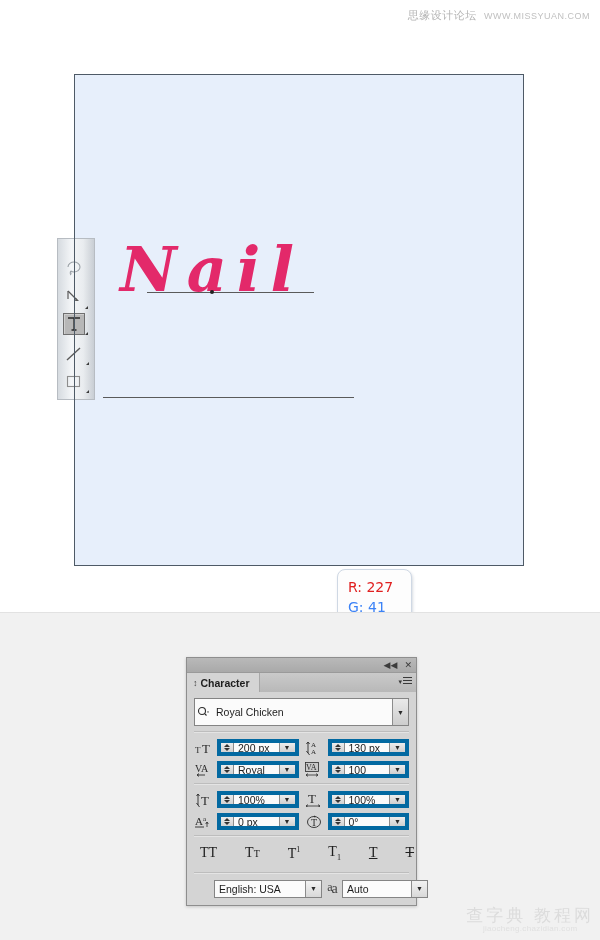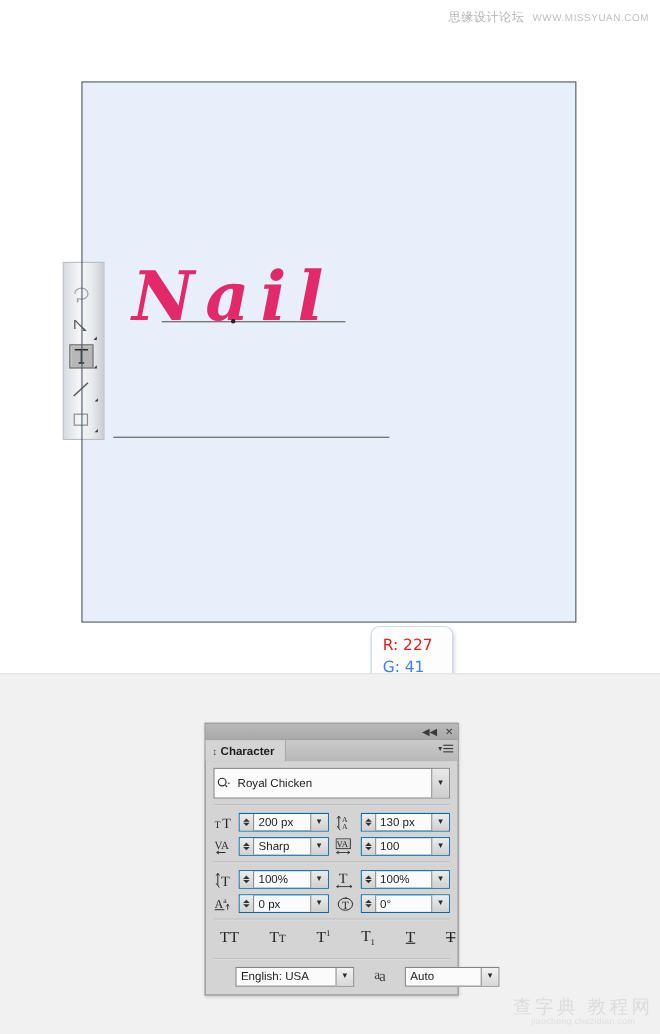--- a/index.html
+++ b/index.html
@@ -292,21 +292,21 @@
   .combo.inner-sep .combo-arrow {
     background: linear-gradient(to bottom,#f2f2f2,#d8d8d8);
   }
 
   .spinner {
     flex: 1 1 auto;
     min-width: 0;
     height: 17px;
     display: flex;
     align-items: stretch;
-    border: 1px solid #0369a1;
+    border: 4px solid #0369a1;
     background: #fbfbfb;
     box-sizing: border-box;
   }
   .spinner .stepper {
     flex: 0 0 12px;
     background: linear-gradient(to bottom,#ececec,#d2d2d2);
     border-right: 1px solid #8c8c8c;
     display: flex;
     flex-direction: column;
     align-items: center;
@@ -363,21 +363,21 @@
     line-height: 1;
     padding: 1px 2px;
     white-space: nowrap;
   }
   .style-btn sup, .style-btn sub { font-size: 8px; }
   .style-btn.underline { text-decoration: underline; }
   .style-btn.strike    { text-decoration: line-through; }
 
   #bottom-row {
     display: flex;
-    gap: 13px;
+    gap: 0;
     padding-left: 20px;
   }
   #bottom-row .combo { height: 18px; }
   #lang-combo { flex: 0 0 108px; }
   #aa-combo   { flex: 0 0 86px; }
   #aa-icon {
     flex: 0 0 20px;
     text-align: center;
     font-family: "Liberation Serif", serif;
     font-size: 12px;
@@ -542,21 +542,21 @@
             <text x="0" y="10" font-family="Liberation Serif, serif" font-size="10" fill="#2b2b2b">V</text>
             <text x="6" y="10" font-family="Liberation Serif, serif" font-size="10" fill="#2b2b2b">A</text>
             <path d="M2 13h8M2 13l2-1.4M2 13l2 1.4" stroke="#2b2b2b" stroke-width="0.9" fill="none"></path>
           </svg>
         </span>
         <div class="spinner">
           <span class="stepper">
               <i class="up"></i>
               <i class="dn"></i>
             </span>
-          <span class="spin-value">Sharp</span>
+          <span class="spin-value">Royal</span>
           <span class="spin-arrow">▼</span>
         </div>
       </div>
       <div class="field-cell">
         <span class="icon-box">
           <svg width="19" height="15" viewBox="0 0 19 15">
             <rect x="0.5" y="0.5" width="13" height="9" fill="#c9c9c9" stroke="#2b2b2b" stroke-width="0.8"></rect>
             <text x="1" y="8" font-family="Liberation Serif, serif" font-size="8" fill="#2b2b2b">VA</text>
             <path d="M1 13h12M1 13l2-1.4M1 13l2 1.4M13 13l-2-1.4M13 13l-2 1.4" stroke="#2b2b2b" stroke-width="0.8" fill="none"></path>
           </svg>

